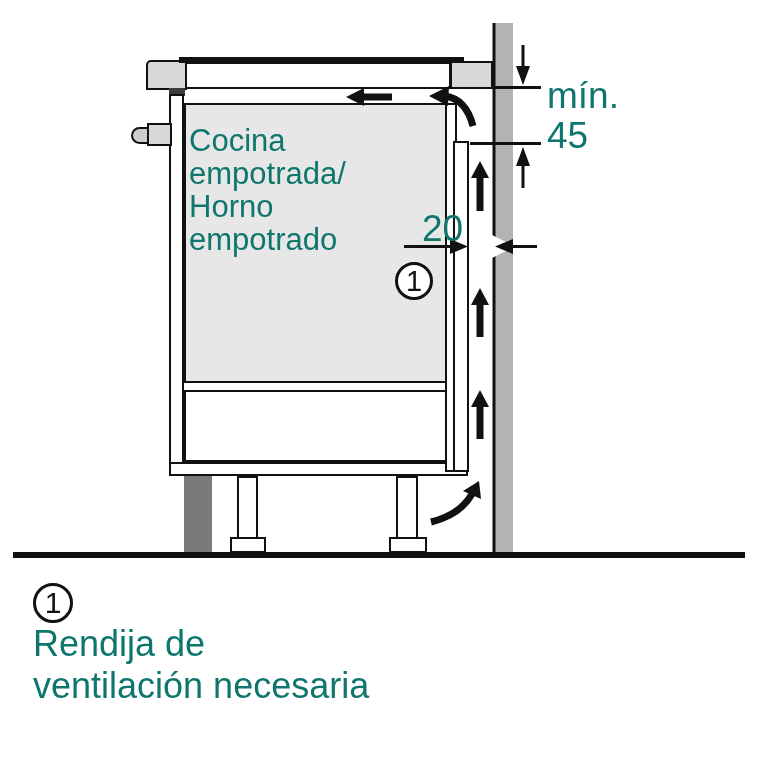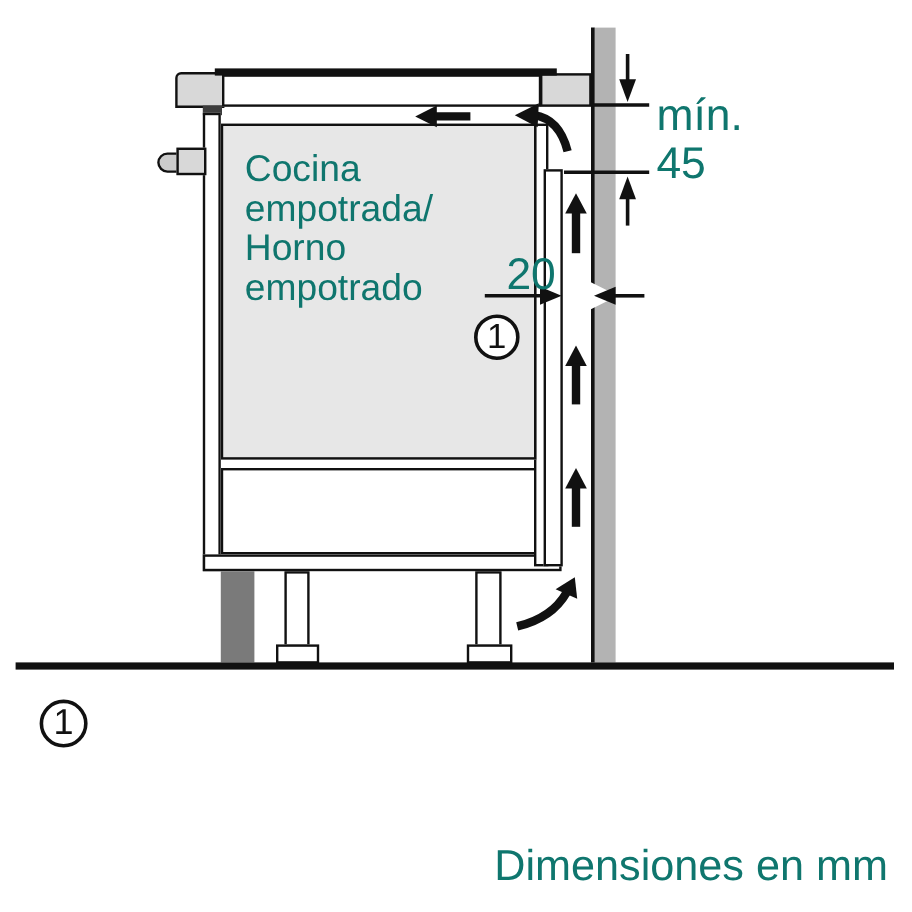--- a/index.html
+++ b/index.html
@@ -113,33 +113,34 @@
     <g>
       <path class="stroke" d="M 473 126 Q 466 99 445 96" stroke-width="7"></path>
       <polygon class="fill" points="429,96 449,86 448,106"></polygon>
     </g>
     <g>
       <path class="stroke" d="M 431 522 Q 460 515 472 494" stroke-width="7"></path>
       <polygon class="fill" points="479,481 481,499 463,491"></polygon>
     </g>
   </svg>
 
-  <div class="label ovenlabel" style="left:204px;top:124px;">Cocina
+  <div class="label ovenlabel" style="left:189px;top:124px;">Cocina
 empotrada/
 Horno
 empotrado</div>
 
   <div class="label dimlabel" style="left:547px;top:76px;">mín.
 45</div>
 
   <div class="label dimlabel" style="left:422px;top:209px;">20</div>
 
   <div class="badge" style="left:395px;top:262px;width:38px;height:38px;font-size:29px;">
     <span>1</span>
   </div>
 
   <div class="badge" style="left:33px;top:583px;width:40px;height:40px;font-size:30px;">
     <span>1</span>
   </div>
+  <div class="label legendlabel" style="left:33px;top:623px;">Rendija de
+ventilación necesaria</div>
 
-  <div class="label legendlabel" style="left:338px;top:700px;width:402px;text-align:right;">Dimensiones en mm</div>
 
 </div>
 
 </body></html>

